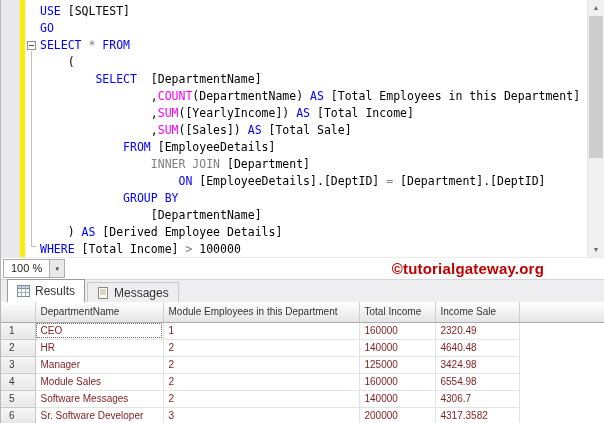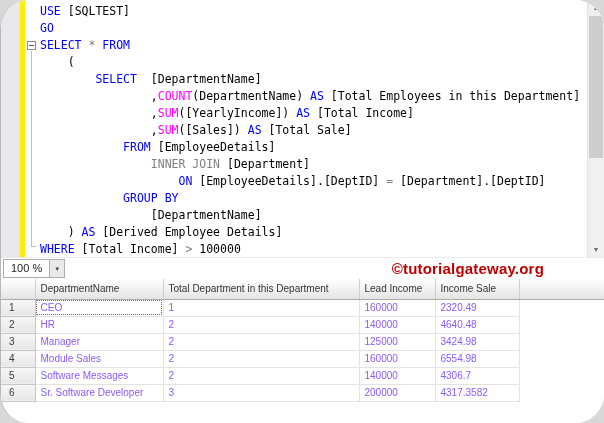--- a/index.html
+++ b/index.html
@@ -5,21 +5,20 @@
   *{margin:0;padding:0;box-sizing:border-box}
   html,body{background:#d8d8d8}
   .window{
     width:604px;height:423px;
     background:#fff;
     display:flex;flex-direction:column;
     font-family:"Liberation Sans",sans-serif;
     border-left:1px solid #b8b8b8;
     overflow:hidden;
     position:relative;
-    border-radius:29px;
   }
 
   
   .editor{height:279px;flex:none;display:flex;flex-direction:column;background:#fff}
   .editor-main{height:257px;flex:none;display:flex;position:relative;overflow:hidden}
   .margin-indicator{width:19px;background:#e9e9ec;flex:none}
   .margin-track{width:5px;background:var(--trackbar,#fced0b);flex:none}
   .margin-outline{width:14px;background:#fff;flex:none;position:relative}
   .fold-box{
     position:absolute;left:2px;top:41px;width:9px;height:9px;
@@ -75,21 +74,21 @@
   .grid{flex:1;overflow:hidden;background:#fff}
   table{border-collapse:collapse;width:100%;table-layout:fixed;font-size:10px}
   th{
     height:20px;font-weight:normal;text-align:left;padding:0 5px;color:#333;
     background:linear-gradient(#ffffff,#e4e4e4);
     border-right:1px solid #cfcfcf;border-bottom:1px solid #ababab;
     white-space:nowrap;overflow:hidden;
   }
   th.filler{border-right:none}
   td{
-    height:17px;padding:0 5px;color:#8b5cf6;
+    height:17px;padding:0 5px;color:#7f1d1d;
     border-right:1px solid #e3e3e3;border-bottom:1px solid #e3e3e3;
     white-space:nowrap;overflow:hidden;background:#fff;
   }
   td.rownum{
     background:linear-gradient(#f7f7f7,#e7e7e7);color:#3a3a3a;
     border-right:1px solid #c6c6c6;border-bottom:1px solid #c6c6c6;
     padding-left:8px;
   }
   td.filler{border-right:none;border-bottom:none;background:#fff}
   td.sel{outline:1px dotted #707070;outline-offset:-2px}
@@ -119,37 +118,58 @@
       <div class="zoom">
         <span class="zoom-value">100 %</span>
         <span class="zoom-caret">▼</span>
       </div>
       <div class="watermark-wrap">
         <span class="watermark">©tutorialgateway.org</span>
       </div>
     </div>
   </div>
 
+  <div class="tabbar">
+    <div class="tab active">
+      <svg width="13" height="12" viewBox="0 0 13 12">
+        <rect x="0.5" y="0.5" width="12" height="11" fill="#fff" stroke="#7a8a9a"></rect>
+        <rect x="0.5" y="0.5" width="12" height="3" fill="#c9d6e8" stroke="#7a8a9a"></rect>
+        <line x1="4.5" y1="0.5" x2="4.5" y2="11.5" stroke="#9fb0c0"></line>
+        <line x1="8.5" y1="0.5" x2="8.5" y2="11.5" stroke="#9fb0c0"></line>
+        <line x1="0.5" y1="7.5" x2="12.5" y2="7.5" stroke="#9fb0c0"></line>
+      </svg>
+      <span>Results</span>
+    </div>
+    <div class="tab">
+      <svg width="12" height="12" viewBox="0 0 12 12">
+        <rect x="1.5" y="0.5" width="9" height="11" fill="#fffbe6" stroke="#8a8a8a"></rect>
+        <line x1="3" y1="3" x2="9" y2="3" stroke="#b0b0b0"></line>
+        <line x1="3" y1="5" x2="9" y2="5" stroke="#b0b0b0"></line>
+        <line x1="3" y1="7" x2="9" y2="7" stroke="#b0b0b0"></line>
+      </svg>
+      <span>Messages</span>
+    </div>
+  </div>
 
   <div class="grid">
     <table>
       <colgroup>
         <col style="width:34px">
         <col style="width:128px">
         <col style="width:196px">
         <col style="width:76px">
         <col style="width:84px">
         <col>
       </colgroup>
       <thead>
         <tr>
             <th></th>
             <th>DepartmentName</th>
-            <th>Total Department in this Department</th>
-            <th>Lead Income</th>
+            <th>Module Employees in this Department</th>
+            <th>Total Income</th>
             <th>Income Sale</th>
             <th class="filler"></th>
           </tr>
       </thead>
       <tbody>
           <tr>
             <td class="rownum">1</td>
             <td class="sel">CEO</td>
             <td>1</td>
             <td>160000</td>

